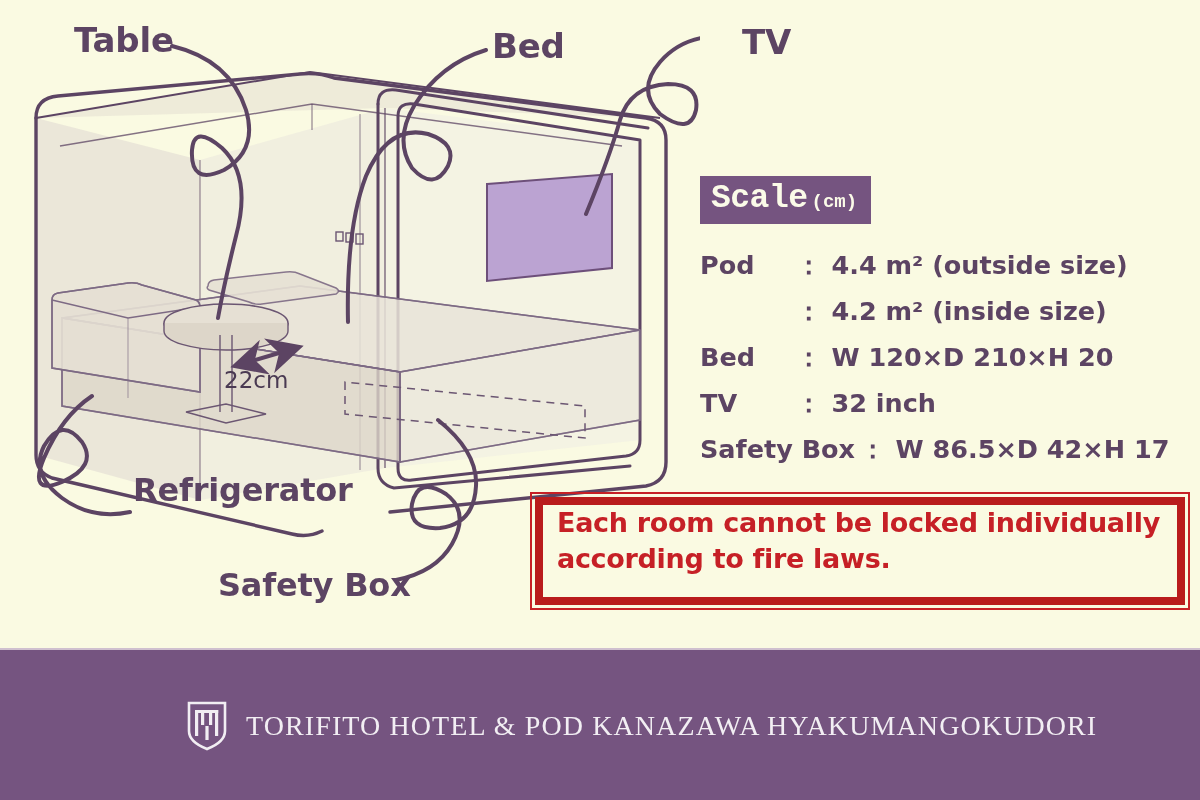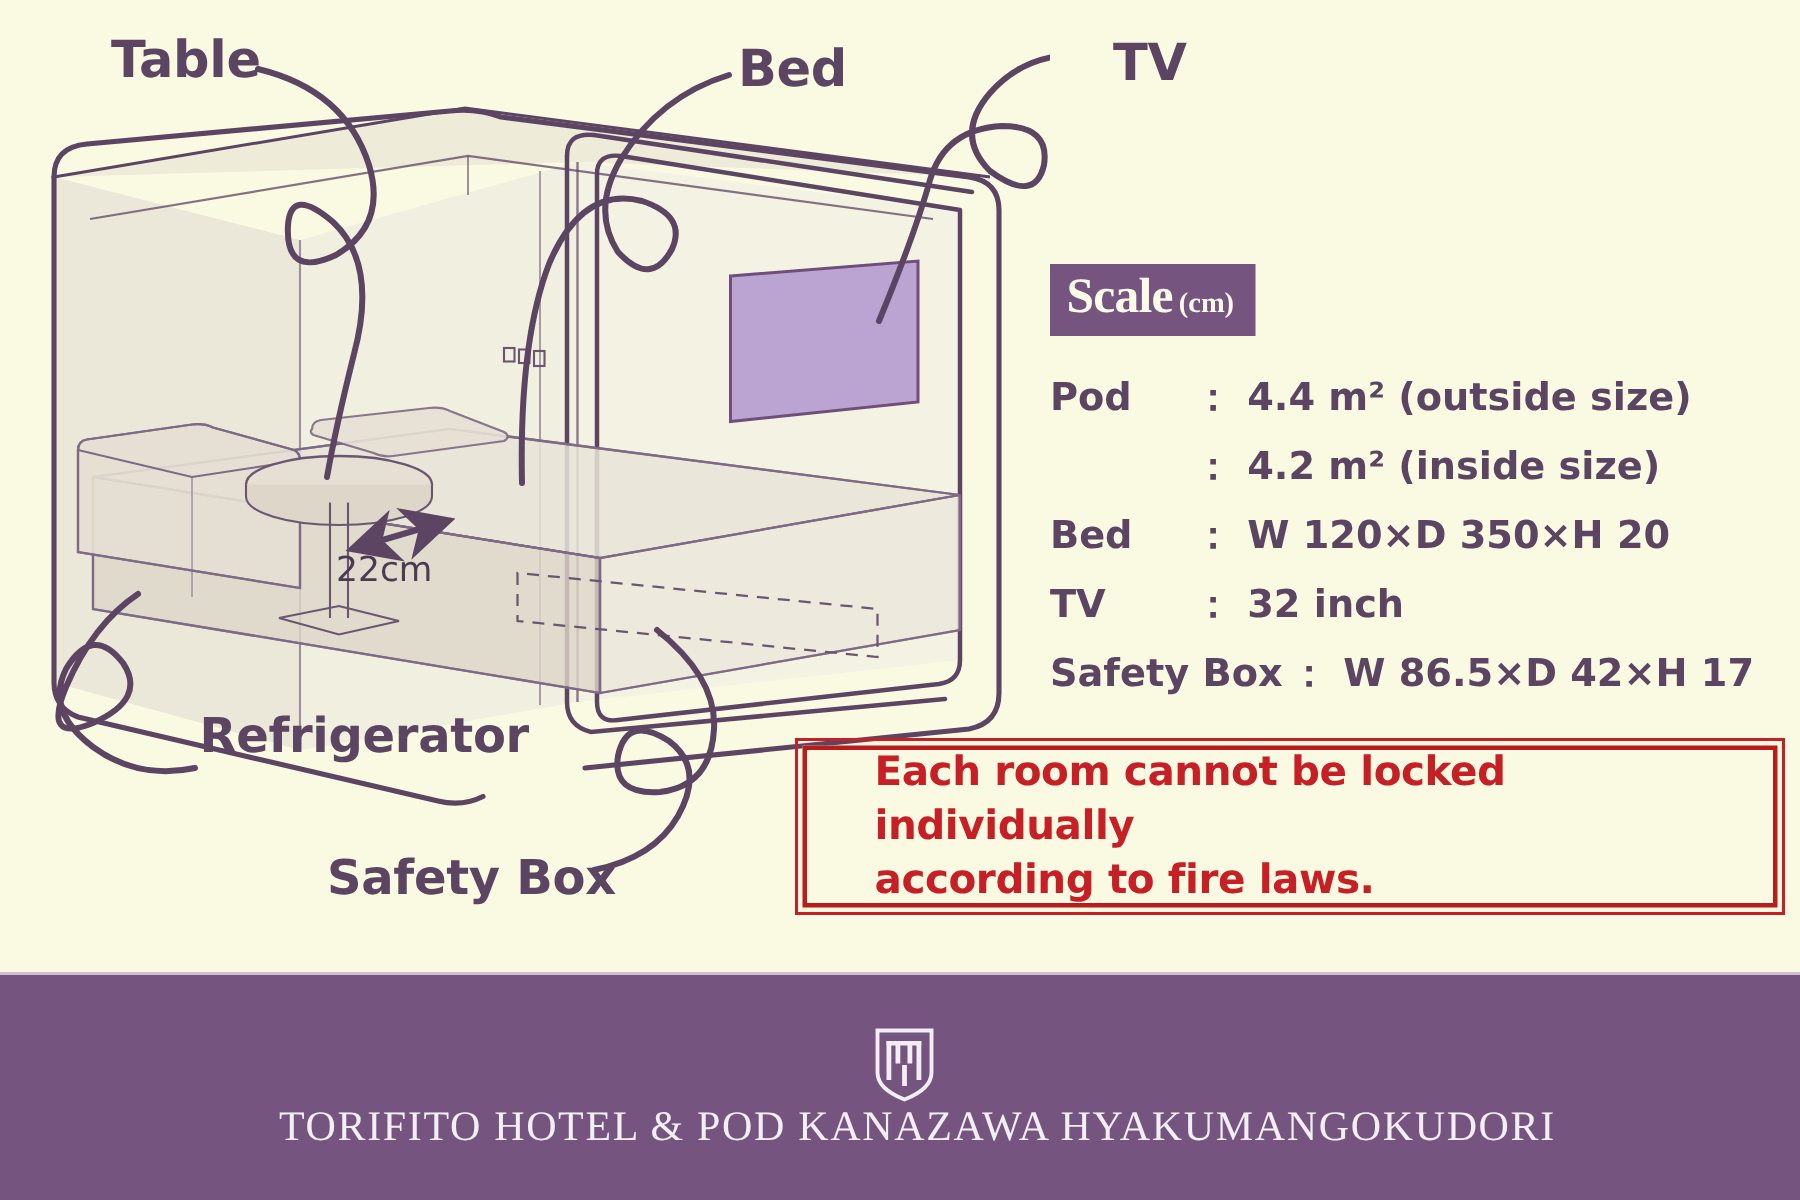--- a/index.html
+++ b/index.html
@@ -63,21 +63,21 @@
     position: absolute;
     left: 700px;
     top: 176px;
     width: 490px;
   }
   #scale-badge {
     display: inline-block;
     background: #755480;
     color: #fbfbe8;
     padding: 4px 14px 7px 11px;
-    font-family: Liberation Serif, serif;
+    font-family: Liberation Mono, monospace;
   }
   #scale-badge .badge-main {
     font-size: 33px;
     font-weight: bold;
     letter-spacing: -0.5px;
   }
   #scale-badge .badge-unit {
     font-size: 19px;
     font-weight: bold;
     margin-left: 4px;
@@ -110,28 +110,27 @@
   }
   .spec-val { flex: 0 0 auto; }
 
   
   #warning-box {
     position: absolute;
     left: 535px;
     top: 497px;
     width: 650px;
     height: 108px;
-    border: 3px solid #b91c1c;
+    border: 8px solid #b91c1c;
     outline: 2px solid #c62026;
     outline-offset: 3px;
     box-sizing: border-box;
     background: #fafae2;
     display: flex;
-    align-items: center;
-    padding-left: 31px;
+    align-items: flex-start;
   }
   #warning-text {
     color: #c62026;
     font-family: "DejaVu Sans", sans-serif;
     font-weight: bold;
     font-size: 27px;
     line-height: 36px;
     padding: 0 14px;
     letter-spacing: -0.3px;
   }
@@ -146,21 +145,20 @@
     background: #755480;
     display: flex;
     align-items: center;
     justify-content: flex-start;
     border-top: 2px solid #cfc0cf;
   }
   #footer-inner {
     display: flex;
     align-items: center;
     margin-left: 186px;
-    flex-direction: column;
   }
   #footer-logo { margin-right: 18px; display: block; }
   #footer-text {
     color: #f2eef3;
     font-family: "Liberation Serif", serif;
     font-size: 28px;
     letter-spacing: 1.1px;
     white-space: nowrap;
   }
 </style>
@@ -303,21 +301,21 @@
 
       <div class="spec-row">
         <span class="spec-key"></span>
         <span class="spec-colon">：</span>
         <span class="spec-val">4.2 m² (inside size)</span>
       </div>
 
       <div class="spec-row">
         <span class="spec-key">Bed</span>
         <span class="spec-colon">：</span>
-        <span class="spec-val">W 120×D 350×H 20</span>
+        <span class="spec-val">W 120×D 210×H 20</span>
       </div>
 
       <div class="spec-row">
         <span class="spec-key">TV</span>
         <span class="spec-colon">：</span>
         <span class="spec-val">32 inch</span>
       </div>
 
       <div class="spec-row">
         <span class="spec-key wide">Safety Box</span>

